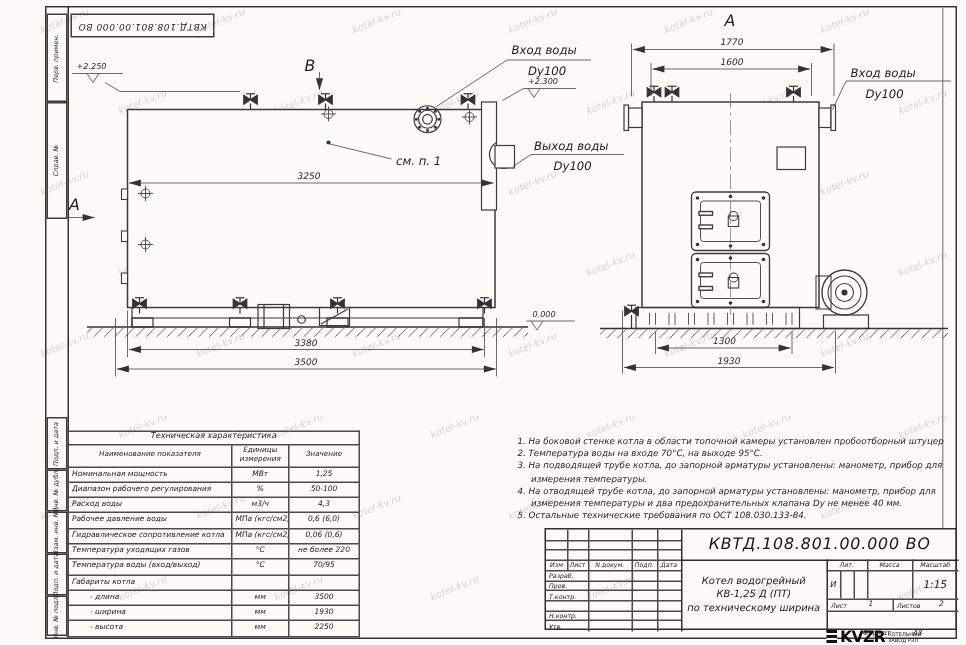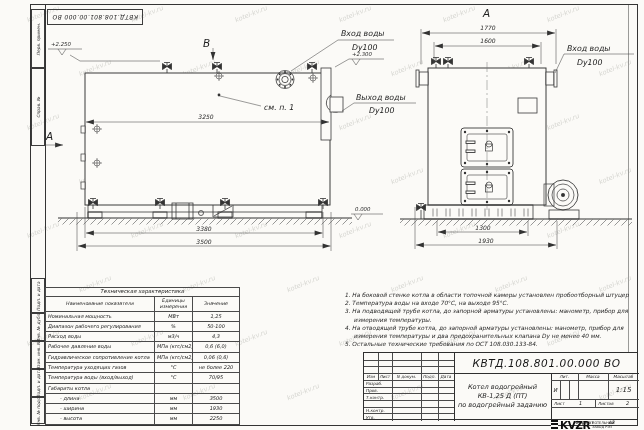--- a/index.html
+++ b/index.html
@@ -527,21 +527,21 @@
     <div class="lab" style="left:2px;top:41.7px">Т.контр.</div>
     <div class="lab" style="left:2px;top:48.4px"></div>
     <div class="lab" style="left:2px;top:55.1px">Н.контр.</div>
     <div class="lab" style="left:2px;top:61.8px">Утв.</div>
 
     <div class="docnum">КВТД.108.801.00.000  ВО</div>
 
     <div class="pname">
       <div>Котел водогрейный</div>
       <div>КВ-1,25 Д (ПТ)</div>
-      <div>по водогрейный заданию</div>
+      <div>по техническому ширина</div>
     </div>
 
     <div class="lab cen" style="left:187px;top:20.5px;width:27px;height:6px">Лит.</div>
     <div class="lab cen" style="left:214px;top:20.5px;width:30px;height:6px">Масса</div>
     <div class="lab cen" style="left:244px;top:20.5px;width:31px;height:6px">Масштаб</div>
     <div class="lab cen" style="left:187px;top:27px;width:9px;height:19px;font-size:5.5px">И</div>
     <div class="lab cen" style="left:244px;top:27px;width:31px;height:19px;font-size:7px">1:15</div>
 
     <div class="lab" style="left:190px;top:47.5px">Лист</div>
     <div class="lab" style="left:215px;top:47.2px;font-size:5px">1</div>

